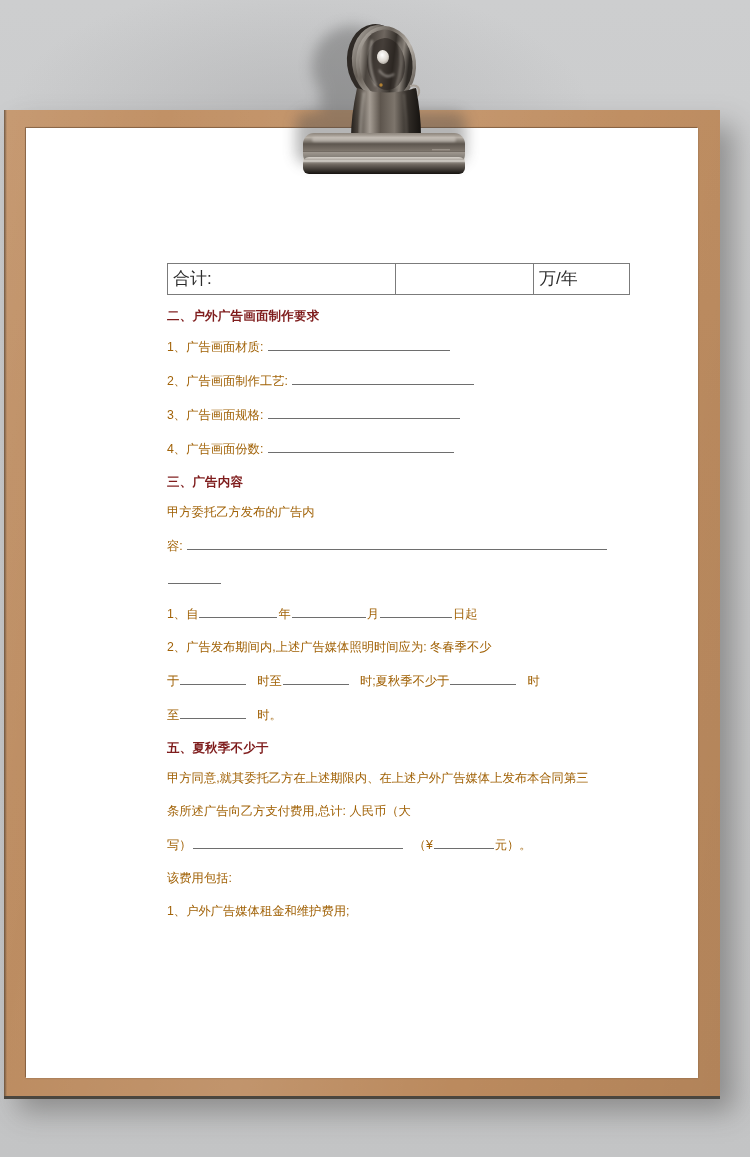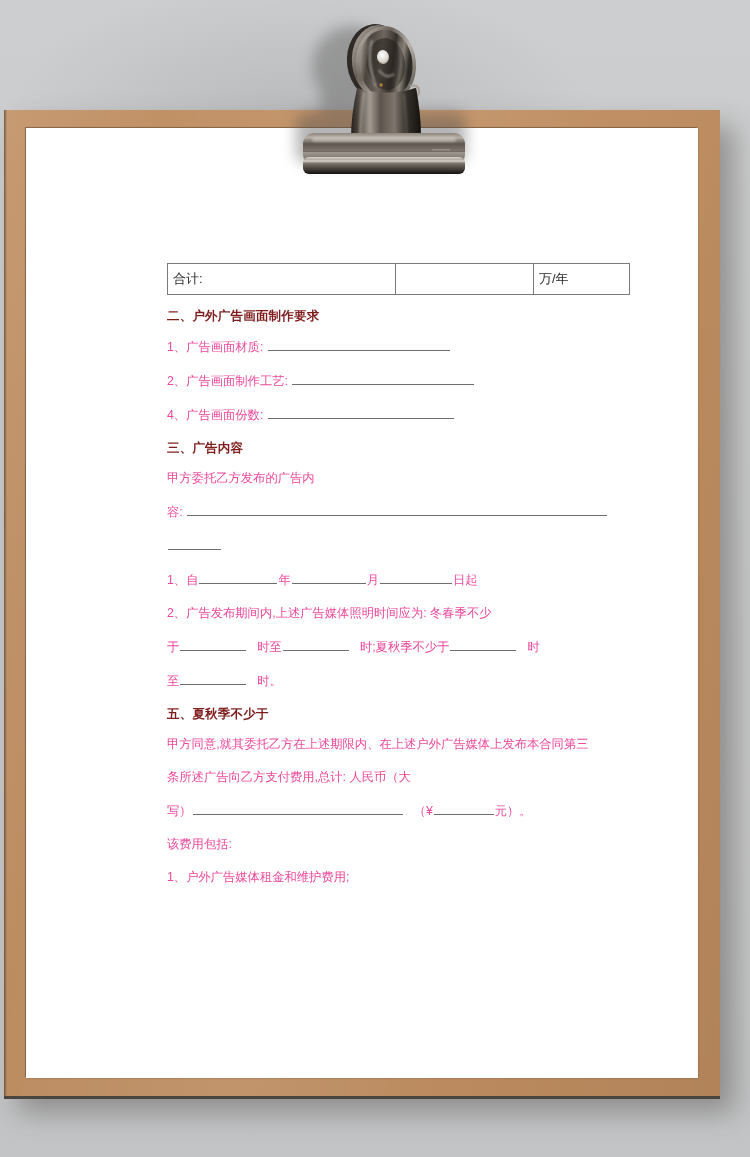--- a/index.html
+++ b/index.html
@@ -81,41 +81,41 @@
   table.total-table {
     border-collapse: collapse;
     width: 429px;
     margin: 0 0 6px 0;
     table-layout: fixed;
   }
   table.total-table td {
     border: 1px solid #7b7b7b;
     height: 30px;
     padding: 0 5px;
-    font-size: 13px;
+    font-size: 17px;
     line-height: 30px;
     color: #2b2b2b;
     vertical-align: middle;
   }
   td.c1 { width: 217px; }
   td.c2 { width: 127px; }
   td.c3 { width: 85px; }
 
   h3.sec {
     font-size: 12.5px;
     font-weight: bold;
     margin: 13px 0 13px 0;
     letter-spacing: 0.2px;
     color: #7f1d1d;
   }
   p.line {
     font-size: 12.3px;
     margin: 0 0 16px 0;
     line-height: 17px;
-    color: #ec4899;
+    color: #a16207;
     white-space: nowrap;
   }
 
   
   .blk {
     display: inline-block;
     border-bottom: 1px solid #6e6e6e;
     vertical-align: baseline;
     height: 12px;
     margin: 0 1px;
@@ -170,20 +170,24 @@
       <p class="line">
         <span>1、广告画面材质:</span>
         <span class="blk w182"></span>
       </p>
 
       <p class="line">
         <span>2、广告画面制作工艺:</span>
         <span class="blk w182"></span>
       </p>
 
+      <p class="line">
+        <span>3、广告画面规格:</span>
+        <span class="blk w192"></span>
+      </p>
 
       <p class="line">
         <span>4、广告画面份数:</span>
         <span class="blk w186"></span>
       </p>
 
       <h3 class="sec">三、广告内容</h3>
 
       <p class="line">甲方委托乙方发布的广告内</p>
 

